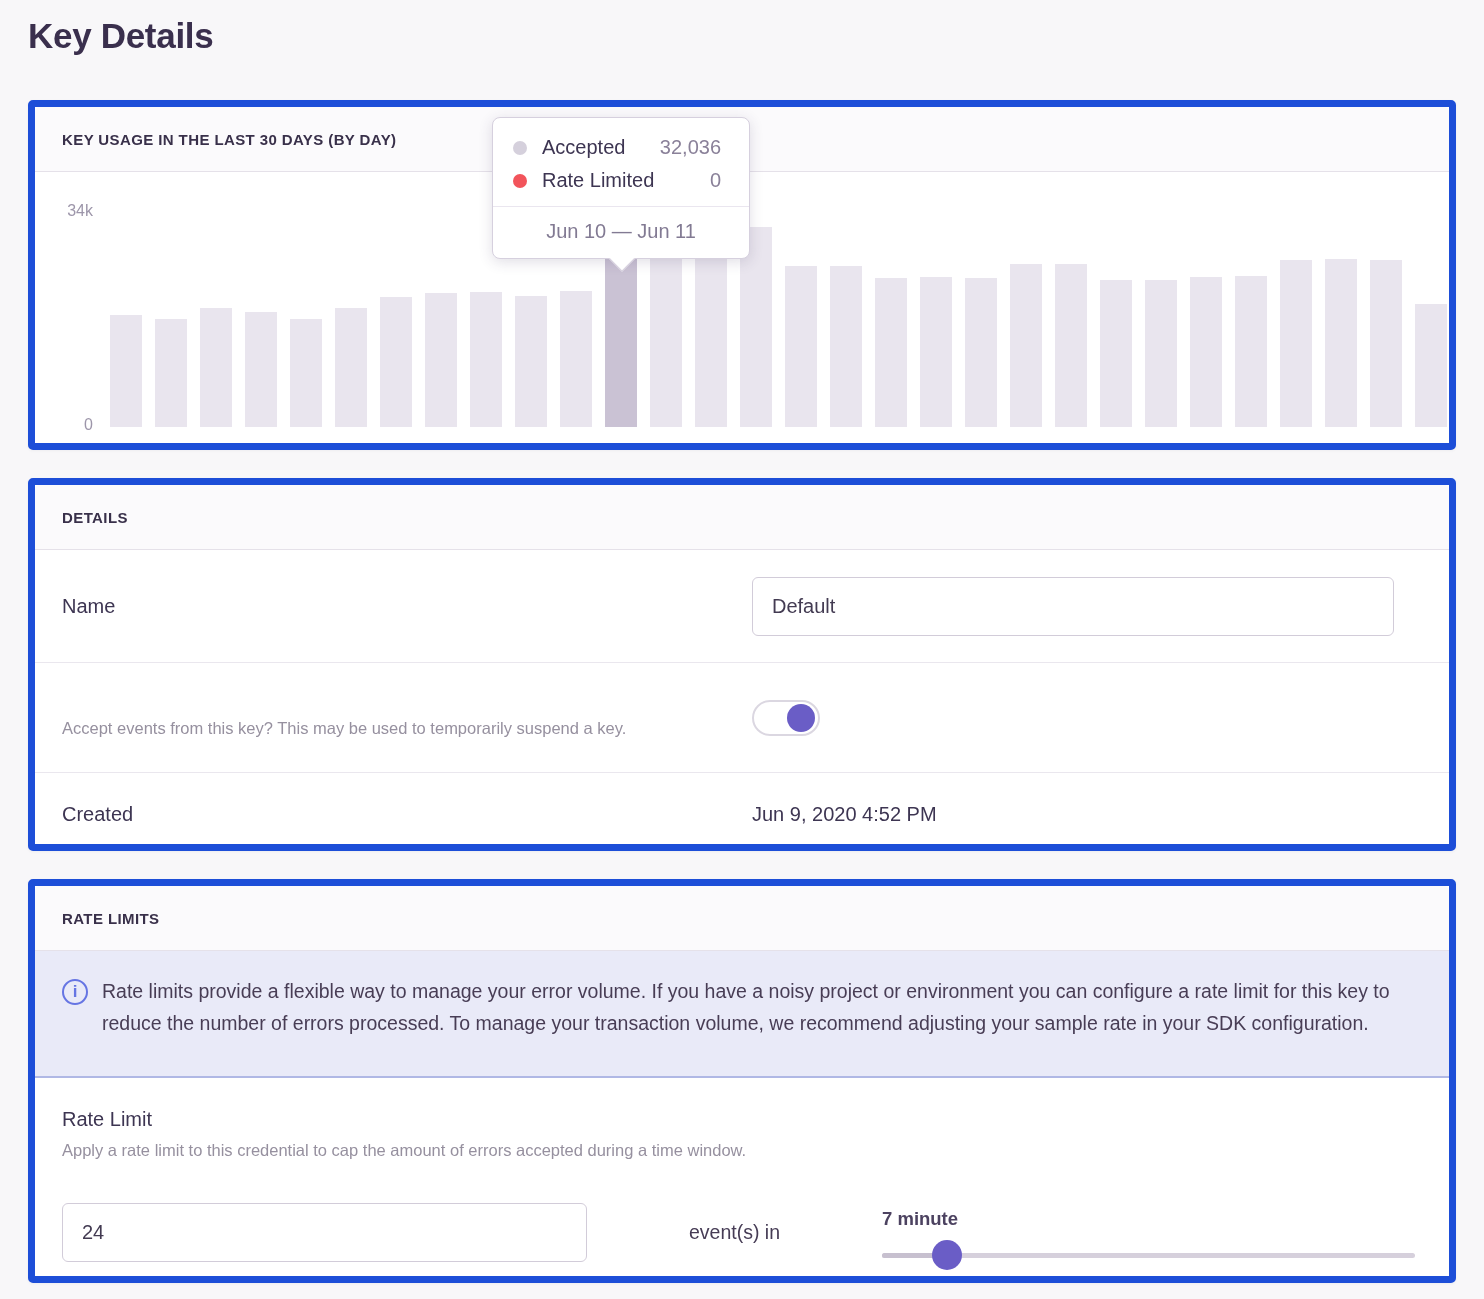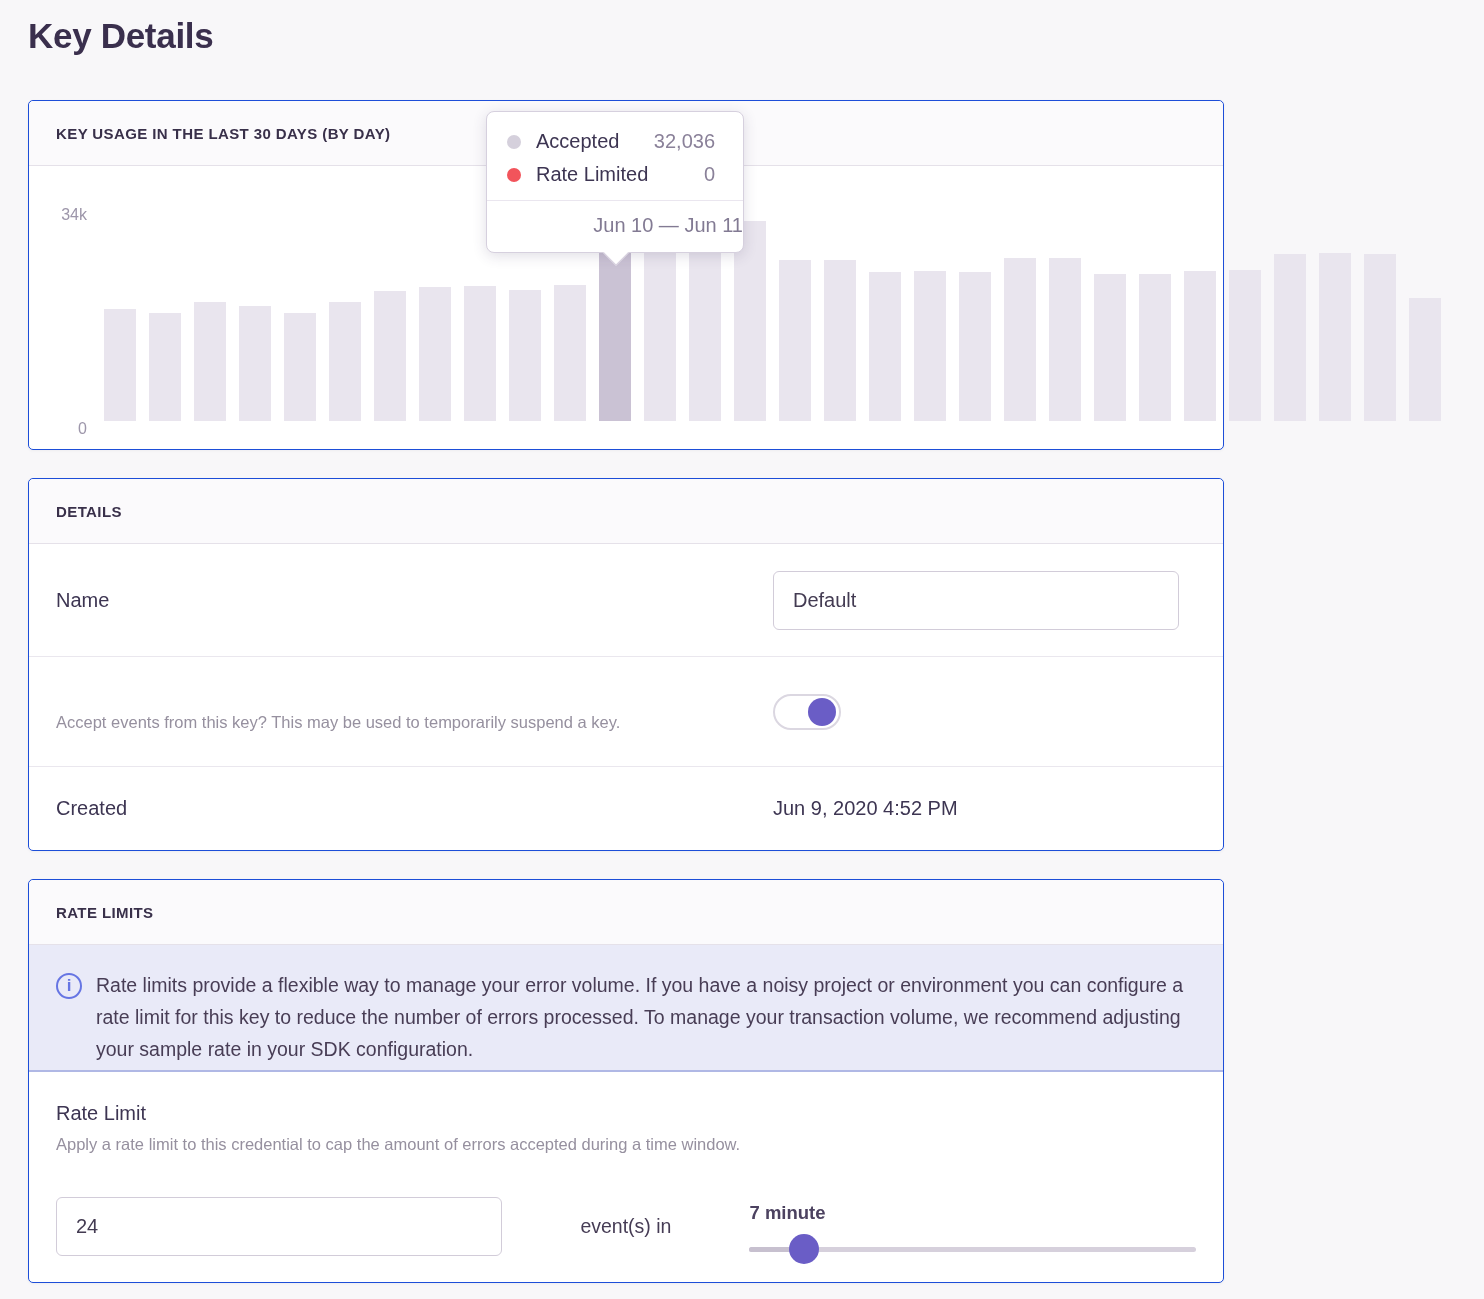--- a/index.html
+++ b/index.html
@@ -8,38 +8,38 @@
     position:relative;
     background:#f8f7f9;
     font-family:"Liberation Sans", sans-serif;
     overflow:hidden;
   }
   .page-title {
     position:absolute; left:28px; top:16px;
     font-size:35px; font-weight:bold; color:#3a2f4d; letter-spacing:-0.3px;
   }
   .panel {
-    position:absolute; left:28px; width:1196px;
-    background:#fff; border:1px solid #1d4ed8; border-radius:5px;
+    position:absolute; left:28px; width:1428px;
+    background:#fff; border:7px solid #1d4ed8; border-radius:5px;
     box-shadow:0 1px 3px rgba(60,50,80,0.05);
   }
   #usage-panel { top:100px; height:350px; }
   #details-panel { top:478px; height:373px; }
   #rate-panel { top:879px; height:404px; }
   .panel-header {
     height:65px; background:#fbfafc; border-bottom:1px solid #e5e1e9;
     border-radius:5px 5px 0 0; display:flex; align-items:center; padding:0 27px;
   }
   .panel-header span {
     font-size:15px; font-weight:bold; letter-spacing:0.4px; color:#39304a;
   }
 
   
   .chart-body { position:relative; height:283px; }
-  .y-label { position:absolute; left:0; width:58px; text-align:right; font-size:16px; color:#9d96aa;margin-top:10px; }
+  .y-label { position:absolute; left:0; width:58px; text-align:right; font-size:16px; color:#9d96aa; }
   .y-max { top:30px; }
   .y-min { top:244px; }
   .bars {
     position:absolute; left:75px; bottom:28px; width:1337px; height:217px;
     display:flex; align-items:flex-end; gap:13px;
   }
   .bar { flex:1; background:var(--bar-color,#e9e5ee); }
   .bar.hovered { background:var(--bar-hover-color,#cac2d4); }
 
   .tooltip {
@@ -48,28 +48,28 @@
     box-shadow:0 3px 14px rgba(64,52,94,0.16);
   }
   .tooltip-rows { padding:13px 28px 9px 20px; }
   .trow { display:flex; align-items:center; height:33px; }
   .dot { width:14px; height:14px; border-radius:50%; margin-right:15px; flex-shrink:0; }
   .dot-accepted { background:#d5d0dc; }
   .dot-limited { background:#f2545b; }
   .tlabel { font-size:20px; color:#3d3552; }
   .tvalue { margin-left:auto; font-size:20px; color:#8a8199; }
   .tooltip-divider { border-top:1px solid #eae6ef; }
-  .tooltip-date { text-align:right; padding:13px 0 15px; font-size:20px; color:#827a93; }
+  .tooltip-date { text-align:center; padding:13px 0 15px; font-size:20px; color:#827a93; }
   .tooltip-arrow {
     position:absolute; bottom:-10px; left:120px; width:18px; height:18px; background:#fff;
     border-right:1px solid #d6d0de; border-bottom:1px solid #d6d0de; transform:rotate(45deg);
   }
 
   
-  .row { display:flex; align-items:center; padding:0 44px 0 27px; border-bottom:1px solid #eae7ee;gap:27px; }
+  .row { display:flex; align-items:center; padding:0 44px 0 27px; border-bottom:1px solid #eae7ee; }
   .row:last-child { border-bottom:none; }
   #row-name { height:113px; }
   #row-enabled { height:110px; }
   #row-created { height:83px; }
   .row-left { width:690px; flex-shrink:0; }
   .field-label { font-size:20px; color:#3d3552; }
   .field-help { font-size:16.5px; color:#96909f; margin-top:20px; line-height:24px; }
   .text-input {
     width:642px; height:59px; border:1px solid #d2ccd9; border-radius:6px;
     font-size:20px; color:#433b52; padding:0 19px; background:#fff; outline:none;

